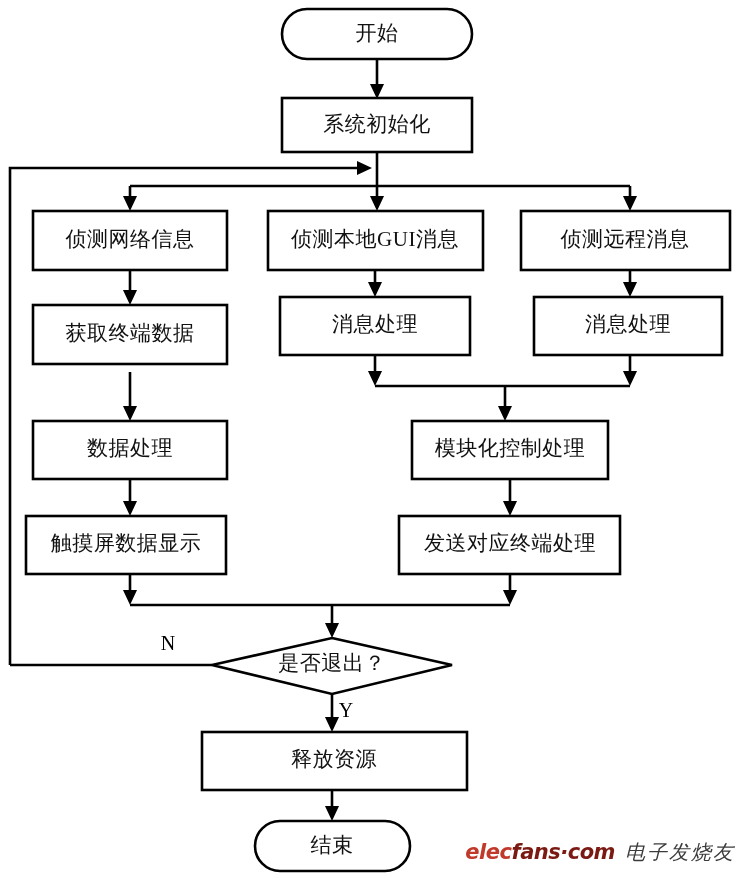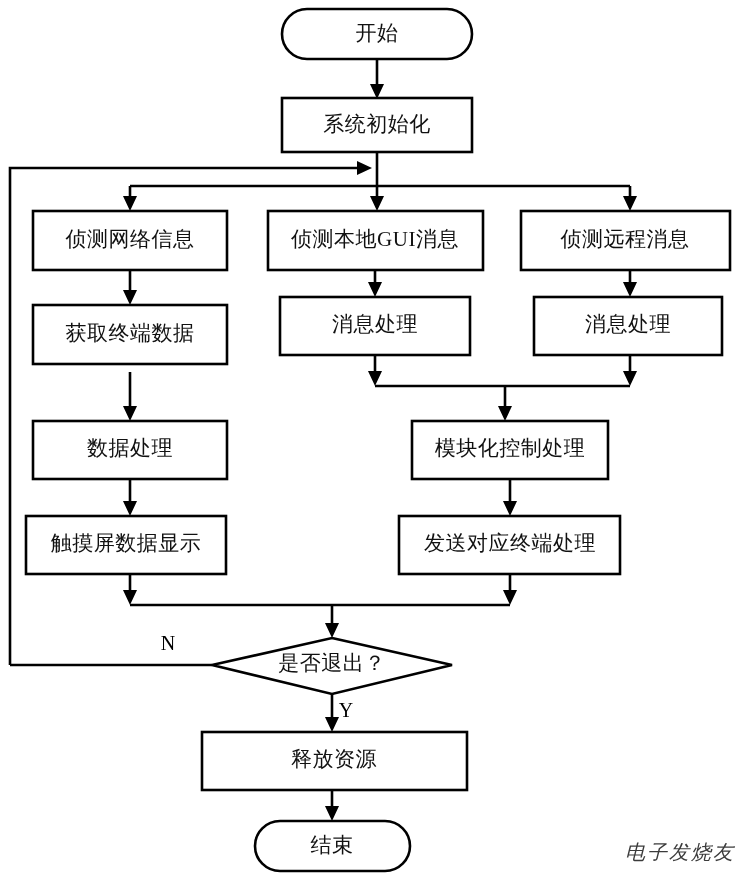--- a/index.html
+++ b/index.html
@@ -253,14 +253,15 @@
 
     <g>
       <rect class="shape" x="255" y="821" width="155" height="50" rx="25" ry="25"></rect>
       <text class="node-label" x="332" y="847">结束</text>
     </g>
 
   </svg>
 </div>
 
 <div id="watermark">
+  <span class="wm-latin"><span class="wm-a">elec</span><span class="wm-b">fans·com</span></span>
   <span class="wm-cn">电子发烧友</span>
 </div>
 
 </body></html>

